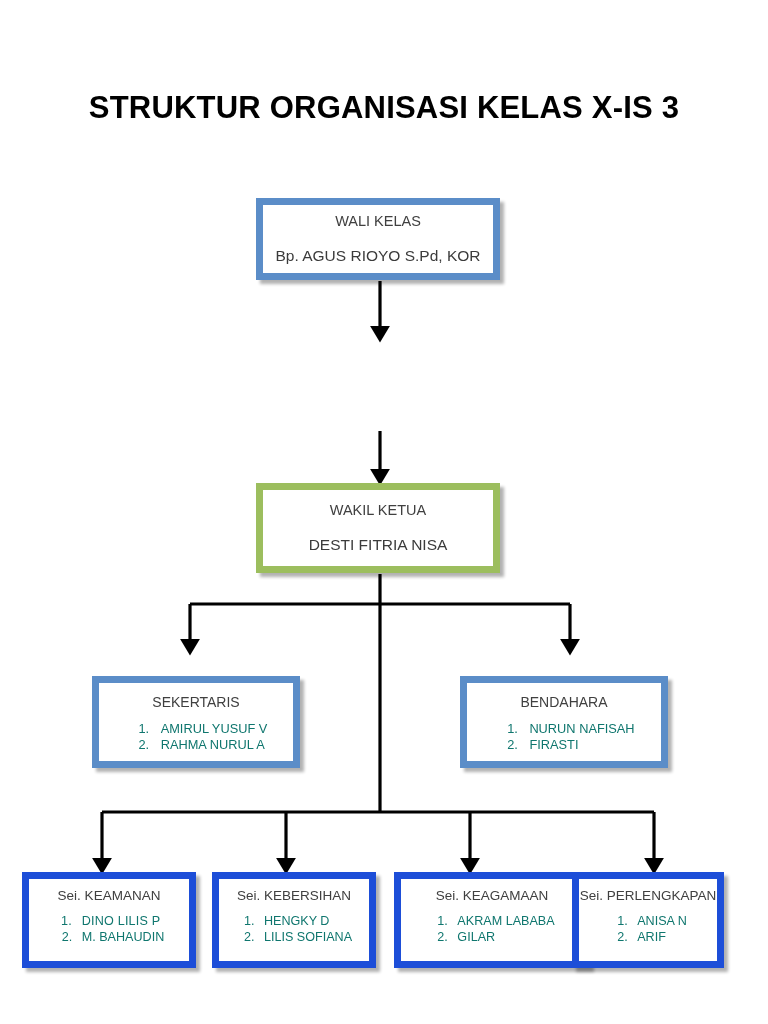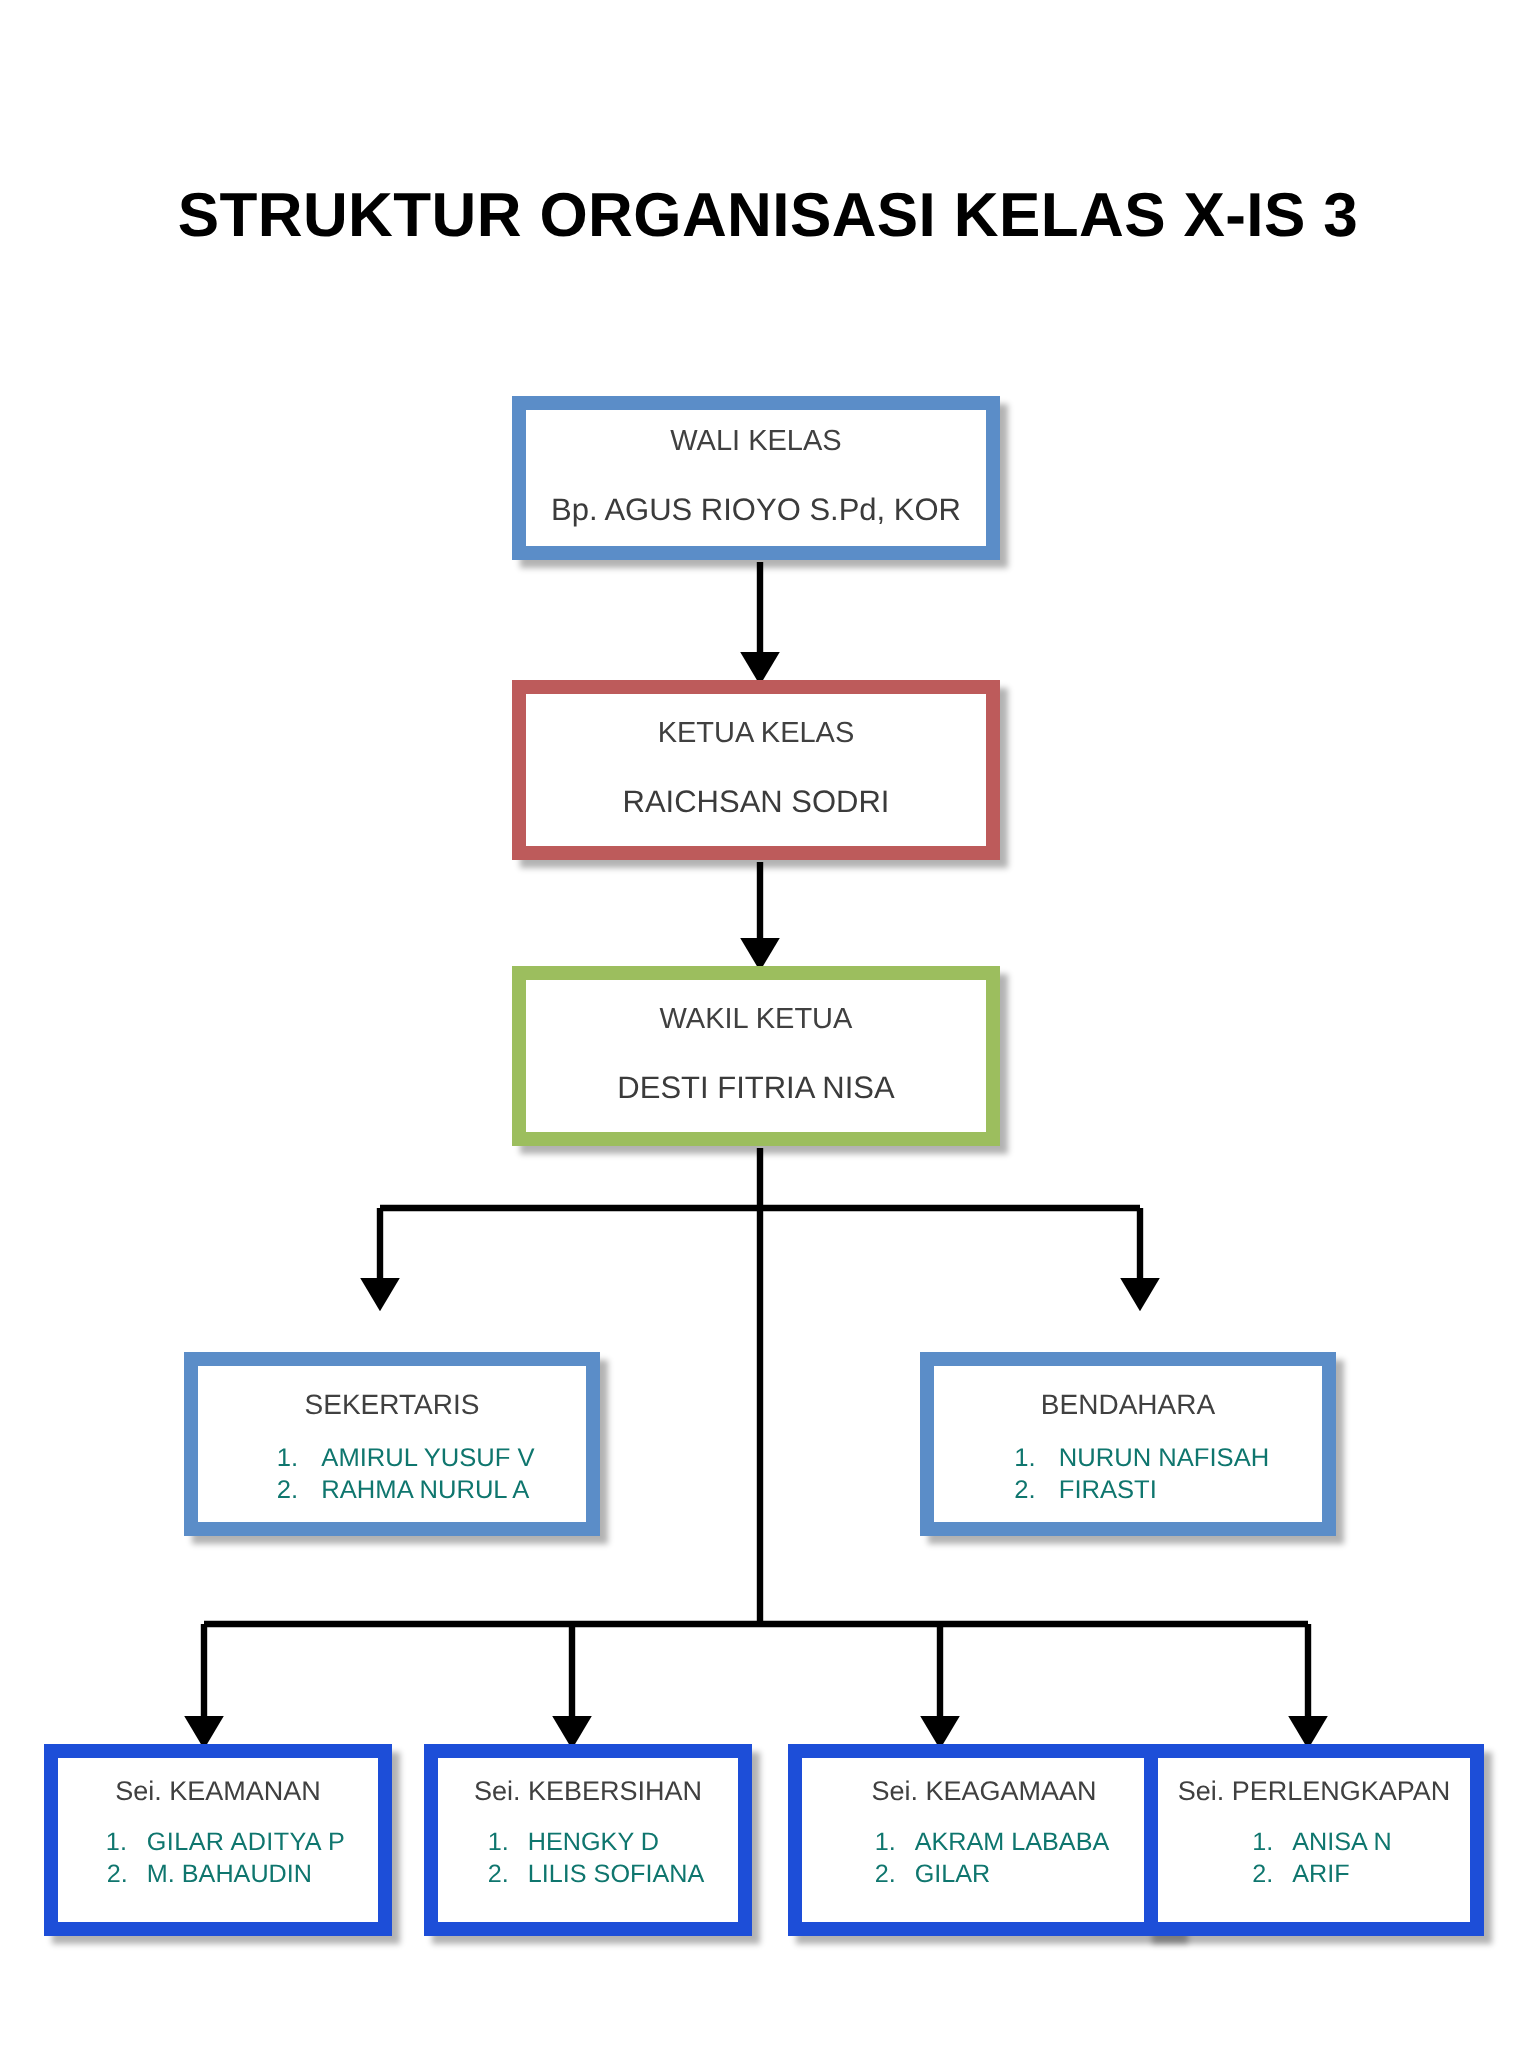--- a/index.html
+++ b/index.html
@@ -87,21 +87,21 @@
 
   
   .node-low {
     top: 872px; height: 96px;
     border: 7px solid #1d4ed8;
     padding-top: 9px;
   }
   .n-keamanan    { left: 22px;  width: 174px; }
   .n-kebersihan  { left: 212px; width: 164px; }
   .n-keagamaan   { left: 394px; width: 196px; }
-  .n-perlengkapan{ left: 572px; width: 170px; }
+  .n-perlengkapan{ left: 572px; width: 152px; }
   .node-low .role { font-size: 13.5px; margin-bottom: 9px; }
 
   
   ol.members {
     list-style: decimal;
     font-size: 12.8px;
     color: #0f766e;
     text-align: left;
     margin: 0;
     padding-left: 0;
@@ -154,24 +154,20 @@
     <line x1="286" y1="812" x2="286" y2="865" stroke="#000000" stroke-width="3.2" marker-end="url(#arrowhead)"></line>
     <line x1="470" y1="812" x2="470" y2="865" stroke="#000000" stroke-width="3.2" marker-end="url(#arrowhead)"></line>
     <line x1="654" y1="812" x2="654" y2="865" stroke="#000000" stroke-width="3.2" marker-end="url(#arrowhead)"></line>
   </svg>
 
   <div class="node node-wide n-wali">
     <div class="role">WALI KELAS</div>
     <div class="person">Bp. AGUS RIOYO S.Pd, KOR</div>
   </div>
 
-  <div class="node node-wide n-ketua">
-    <div class="role">KETUA KELAS</div>
-    <div class="person">RAICHSAN SODRI</div>
-  </div>
 
   <div class="node node-wide n-wakil">
     <div class="role">WAKIL KETUA</div>
     <div class="person">DESTI FITRIA NISA</div>
   </div>
 
   <div class="node node-mid n-sek">
     <div class="role">SEKERTARIS</div>
     <ol class="members">
         <li>AMIRUL YUSUF V</li>
@@ -183,21 +179,21 @@
     <div class="role">BENDAHARA</div>
     <ol class="members">
         <li>NURUN NAFISAH</li>
         <li>FIRASTI</li>
       </ol>
   </div>
 
   <div class="node node-low n-keamanan">
     <div class="role">Sei. KEAMANAN</div>
     <ol class="members">
-        <li>GILAR  ADITYA P</li>
+        <li>DINO  LILIS P</li>
         <li>M. BAHAUDIN</li>
       </ol>
   </div>
 
   <div class="node node-low n-kebersihan">
     <div class="role">Sei. KEBERSIHAN</div>
     <ol class="members">
         <li>HENGKY D</li>
         <li>LILIS SOFIANA</li>
       </ol>

